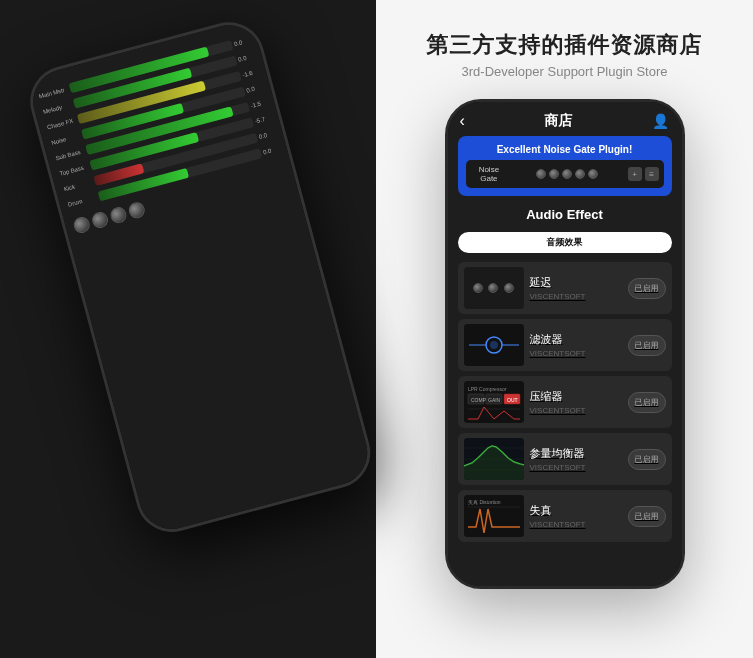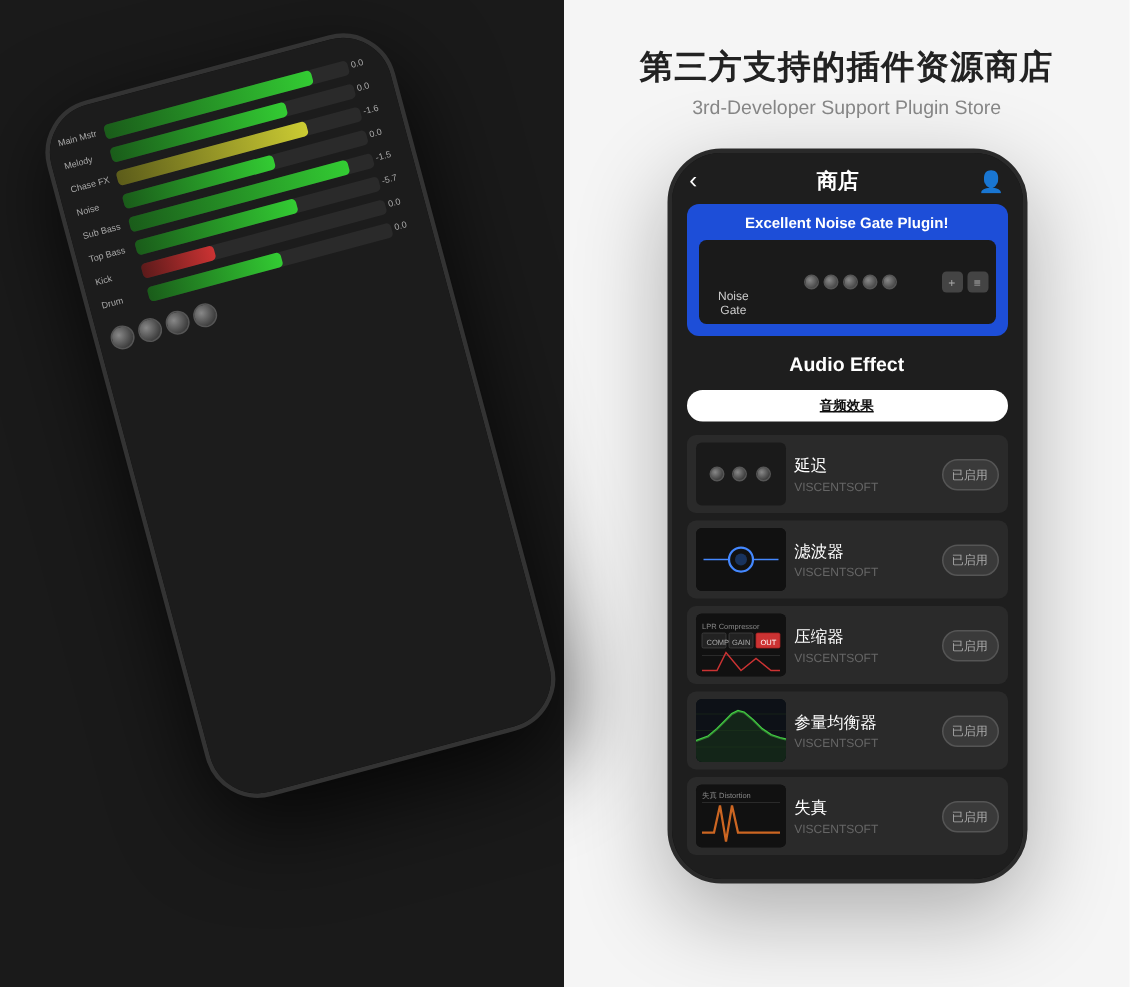--- a/index.html
+++ b/index.html
@@ -152,21 +152,20 @@
       padding: 5px;
       display: flex;
       align-items: center;
       gap: 5px;
     }
 
     .promo-plugin-name {
       color: #ccc;
       font-size: 8px;
       flex: 1;
-      margin-top: 28px;
     }
 
     .promo-knobs {
       display: flex;
       gap: 3px;
       flex: 3;
       justify-content: center;
     }
 
     .mini-knob {
@@ -217,36 +216,36 @@
       padding: 4px 6px;
       border-radius: 15px;
       text-align: center;
       font-size: 9px;
     }
 
     .cat-tab.active {
       background: #fff;
       color: #111;
       font-weight: 600;
-      text-decoration: underline;
     }
 
     .cat-tab.inactive {
       background: #333;
       color: #aaa;
     }
 
     
     .plugin-list {
       flex: 1;
       overflow: hidden;
       padding: 4px 10px;
       display: flex;
       flex-direction: column;
       gap: 5px;
+      text-decoration: underline;
     }
 
     .plugin-item {
       display: flex;
       align-items: center;
       gap: 6px;
       background: #2a2a2a;
       border-radius: 6px;
       padding: 5px 6px;
       height: 52px;

